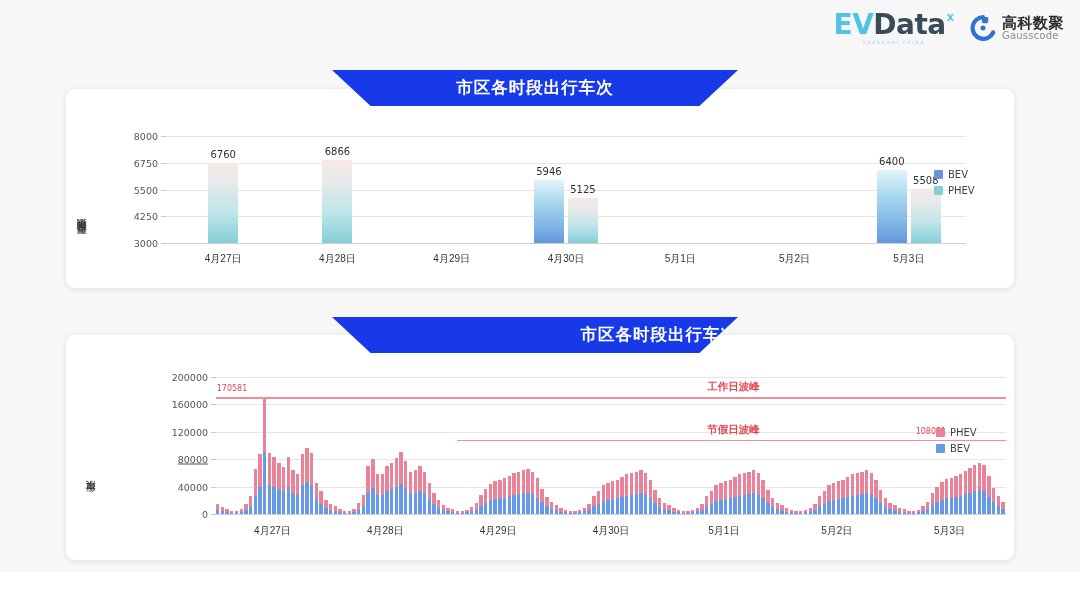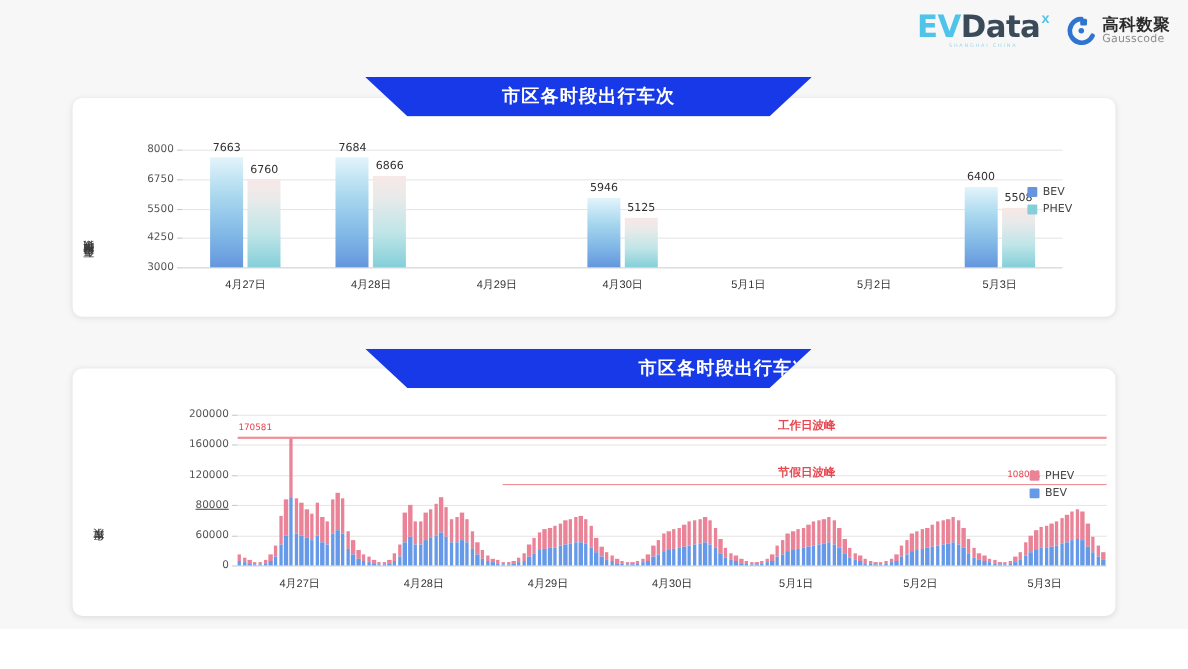--- a/index.html
+++ b/index.html
@@ -168,31 +168,25 @@
       <div class="gridline" style="left: 100px; top: 127.25px; width: 800px;"></div>
       <div class="tickmark" style="left: 95px; top: 100.5px; width: 5px;"></div>
       <div class="gridline" style="left: 100px; top: 100.5px; width: 800px;"></div>
       <div class="tickmark" style="left: 95px; top: 73.75px; width: 5px;"></div>
       <div class="gridline" style="left: 100px; top: 73.75px; width: 800px;"></div>
       <div class="tickmark" style="left: 95px; top: 47px; width: 5px;"></div>
       <div class="gridline" style="left: 100px; top: 47px; width: 800px;"></div>
     </div>
   <div id="chart1-plot">
       <div class="grp" style="left: 0px; width: 114.286px;">
-        <div class="bar bev" style="height: 99.7882px;">
-          <div class="bar-val">7663</div>
-        </div>
         <div class="bar phev" style="height: 80.464px;">
           <div class="bar-val">6760</div>
         </div>
       </div>
       <div class="grp" style="left: 114.286px; width: 114.286px;">
-        <div class="bar bev" style="height: 100.238px;">
-          <div class="bar-val">7684</div>
-        </div>
         <div class="bar phev" style="height: 82.7324px;">
           <div class="bar-val">6866</div>
         </div>
       </div>
       <div class="grp" style="left: 342.857px; width: 114.286px;">
         <div class="bar bev" style="height: 63.0444px;">
           <div class="bar-val">5946</div>
         </div>
         <div class="bar phev" style="height: 45.475px;">
           <div class="bar-val">5125</div>
@@ -229,21 +223,21 @@
 </div>
 
 <div class="banner" id="banner2" style="left:332px;top:317px;width:406px;justify-content:flex-end;">
   <span class="banner-text">市区各时段出行车次</span>
 </div>
 
 <div class="card" id="card2">
   <div class="ylabel" id="c2-ylabel" style="left:18px;top:62px;height:104px;">出行车次</div>
   <div id="chart2-yticks">
       <div class="ytick" style="top: 179px; right: 806px; width: 70px;">0</div>
-      <div class="ytick" style="top: 151.6px; right: 806px; width: 70px;">60000</div>
+      <div class="ytick" style="top: 151.6px; right: 806px; width: 70px;">40000</div>
       <div class="ytick" style="top: 124.2px; right: 806px; width: 70px; text-decoration: underline;">80000</div>
       <div class="ytick" style="top: 96.8px; right: 806px; width: 70px;">120000</div>
       <div class="ytick" style="top: 69.4px; right: 806px; width: 70px;">160000</div>
       <div class="ytick" style="top: 42px; right: 806px; width: 70px;">200000</div>
     </div>
   <div id="chart2-grid">
       <div class="tickmark" style="left: 145px; top: 179px; width: 5px;"></div>
       <div class="axisline" style="left: 150px; top: 179px; width: 790px;"></div>
       <div class="tickmark" style="left: 145px; top: 151.6px; width: 5px;"></div>
       <div class="gridline" style="left: 150px; top: 151.6px; width: 790px;"></div>

